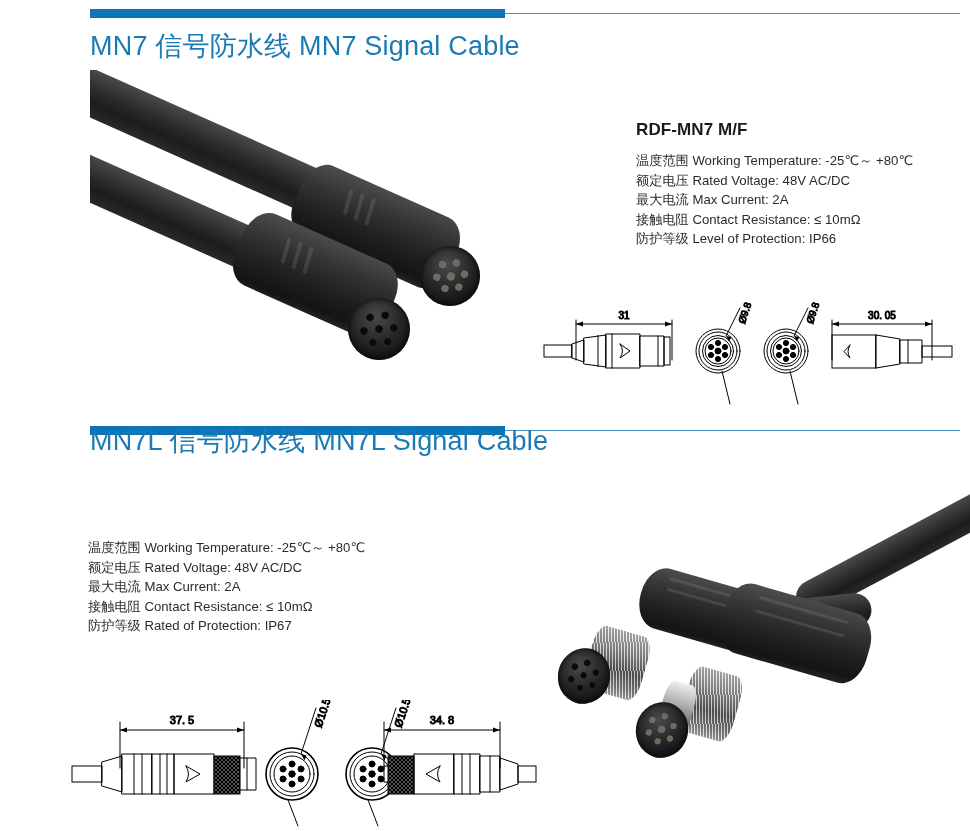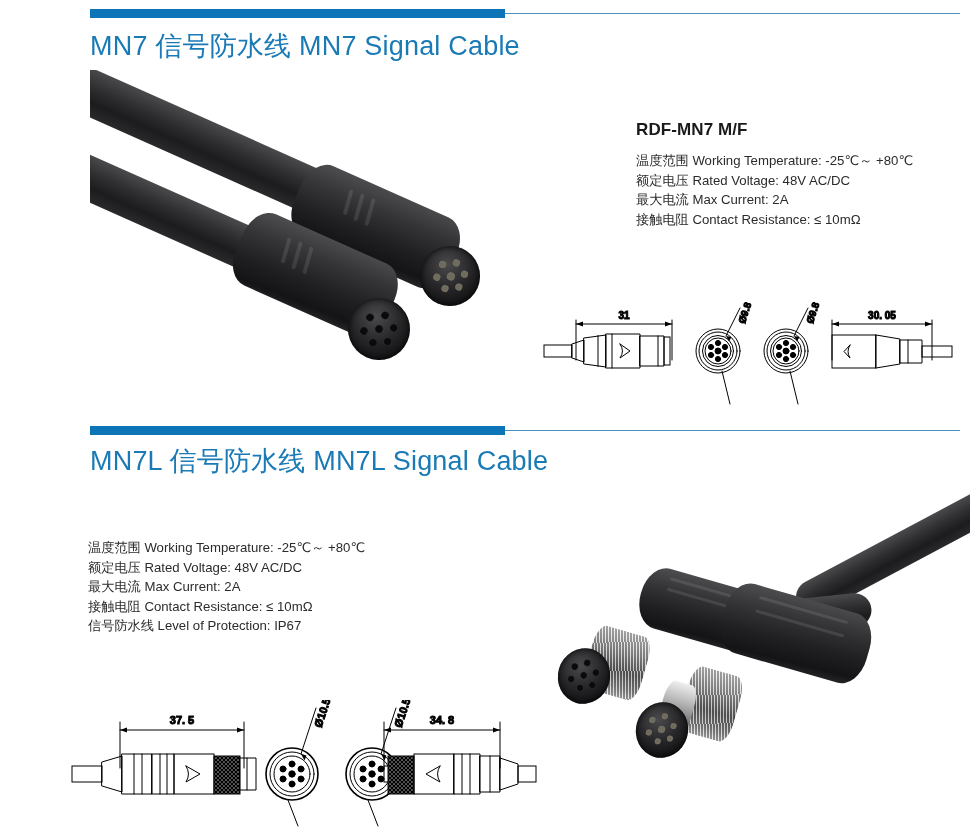--- a/index.html
+++ b/index.html
@@ -94,21 +94,21 @@
       linear-gradient(180deg, #e6e6e6 0%, #b5b5b5 28%, #6e6e6e 60%, #9d9d9d 85%, #d2d2d2 100%);
     border-radius: 10px / 22px;
   }
   .collar {
     position: absolute;
     background: linear-gradient(180deg, #efefef 0%, #b9b9b9 30%, #757575 62%, #adadad 88%, #d8d8d8 100%);
     border-radius: 8px / 20px;
   }
 
   
-  .drawing { position: absolute; font-weight: bold; }
+  .drawing { position: absolute; }
   .drawing svg { display: block; }
 </style>
 </head>
 <body>
 
 <div class="section-header" style="top:8px;">
   <div class="rule-wrap">
     <div class="rule-thick"></div>
     <div class="rule-thin"></div>
   </div>
@@ -149,20 +149,21 @@
     <div class="pin" style="left:14px; top:20px; width:8px; height:8px;"></div>
   </div>
 </div>
 
 <div class="spec-block" style="left:636px; top:120px;">
   <div class="spec-title">RDF-MN7 M/F</div>
   <div class="spec-line">温度范围 Working Temperature: -25℃～ +80℃</div>
   <div class="spec-line">额定电压 Rated Voltage: 48V AC/DC</div>
   <div class="spec-line">最大电流 Max Current: 2A</div>
   <div class="spec-line"> 接触电阻 Contact Resistance: ≤ 10mΩ</div>
+  <div class="spec-line">防护等级 Level of Protection: IP66</div>
 </div>
 
 <div class="drawing" style="left:540px; top:300px;">
   <svg width="420" height="110" viewBox="0 0 420 110">
     <g stroke="#000" stroke-width="1" fill="none" stroke-linecap="round">
 
       <line x1="36" y1="20" x2="36" y2="60"></line>
       <line x1="132" y1="20" x2="132" y2="60"></line>
       <line x1="36" y1="24" x2="132" y2="24"></line>
       <path d="M36 24 l7 -2.5 v5 z" fill="#000" stroke="none"></path>
@@ -231,28 +232,28 @@
     </g>
   </svg>
 </div>
 
 <div class="section-header" style="top:425px;">
   <div class="rule-wrap">
     <div class="rule-thick"></div>
     <div class="rule-thin"></div>
   </div>
 </div>
-<div class="section-title" style="top:443px;">MN7L 信号防水线 MN7L Signal Cable</div>
+<div class="section-title" style="top:423px;">MN7L 信号防水线 MN7L Signal Cable</div>
 
 <div class="spec-block" style="left:88px; top:538px;">
   <div class="spec-line">温度范围 Working Temperature: -25℃～ +80℃</div>
   <div class="spec-line">额定电压 Rated Voltage: 48V AC/DC</div>
   <div class="spec-line">最大电流 Max Current: 2A</div>
   <div class="spec-line"> 接触电阻 Contact Resistance: ≤ 10mΩ</div>
-  <div class="spec-line">信号防水线 Level of Protection: IP67</div>
+  <div class="spec-line">防护等级 Rated of Protection: IP67</div>
 </div>
 
 <div class="photo" style="left:540px; top:470px; width:430px; height:361px;">
 
   <div class="cable-body" style="left:258px; top:118px; width:260px; height:34px; transform:rotate(-28deg); transform-origin:0 50%;"></div>
   <div class="cable-body" style="left:212px; top:134px; width:120px; height:34px; transform:rotate(-6deg); transform-origin:0 50%;"></div>
 
   <div class="conn-shell" style="left:96px; top:128px; width:132px; height:62px; transform:rotate(16deg); transform-origin:100% 50%;">
     <div class="ridge" style="left:24px; top:8px; width:76px; height:3px;"></div>
     <div class="ridge" style="left:24px; top:19px; width:76px; height:3px;"></div>

